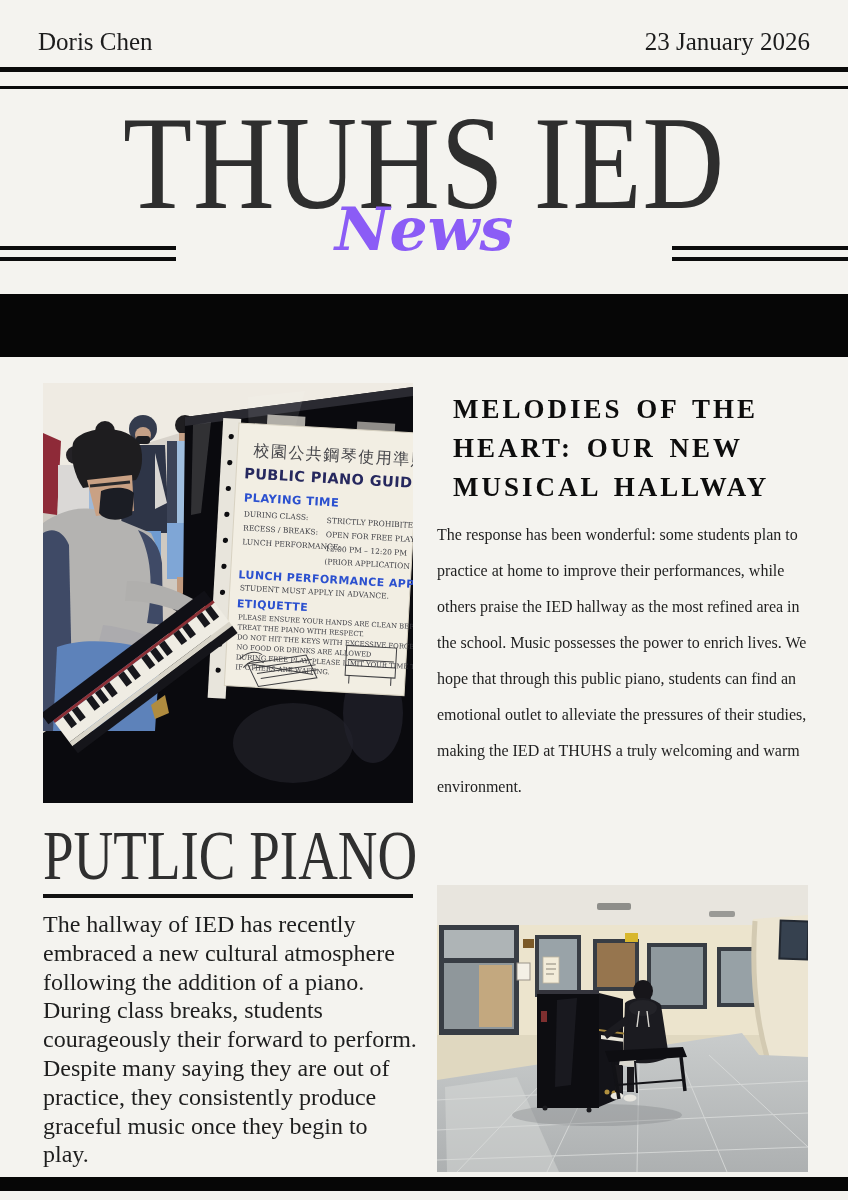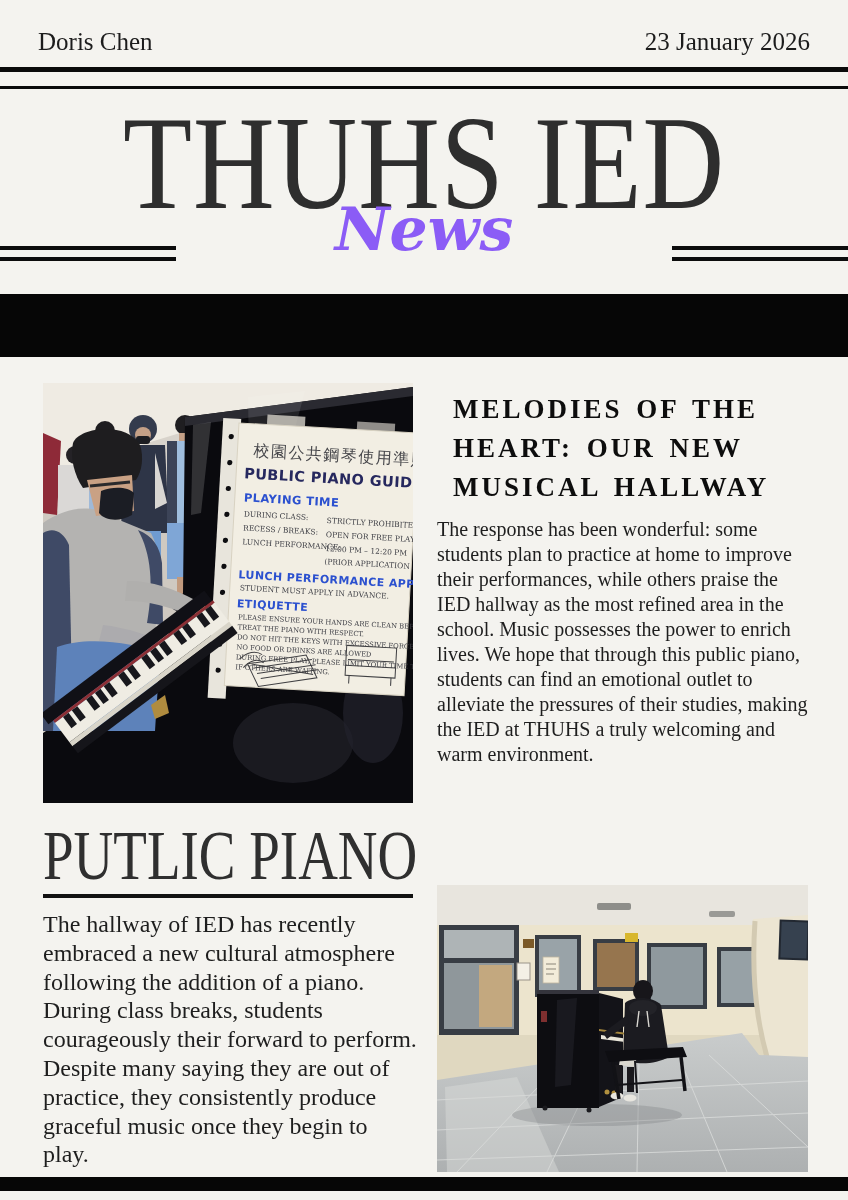--- a/index.html
+++ b/index.html
@@ -31,21 +31,21 @@
 
   
   .photo1{top:383px;left:43px;width:370px;height:420px;}
   .left-head{top:820px;left:43px;width:380px;font-size:55px;line-height:1;color:#2f2f2f;
              letter-spacing:0px;transform:scaleY(1.28);transform-origin:left top;white-space:nowrap;}
   .left-rule{top:894px;left:43px;width:370px;height:4px;background:#111;}
   .left-body{top:910px;left:43px;width:374px;font-size:24px;line-height:28.8px;color:#1e1e1e;}
 
   .right-head{top:390px;left:437px;width:375px;font-size:27px;line-height:39px;font-weight:bold;
               letter-spacing:3px;word-spacing:4px;color:#0d0d0d;margin-left:16px;}
-  .right-body{top:517px;left:437px;width:373px;font-size:20px;line-height:25px;color:#1e1e1e;}
+  .right-body{top:517px;left:437px;width:373px;font-size:16px;line-height:36px;color:#1e1e1e;}
   .photo2{top:885px;left:437px;width:371px;height:287px;}
 
   .footer-bar{top:1177px;left:0;width:848px;height:14px;background:#060606;}
 
   svg text{font-family:"DejaVu Sans",sans-serif;}
   .p-cn{font-family:"DejaVu Sans",sans-serif;fill:#46464a;letter-spacing:1.5px;}
   .p-en{font-weight:bold;fill:#26285e;letter-spacing:.4px;}
   .p-h{font-weight:bold;fill:#2b50cf;letter-spacing:.4px;}
   .p-s{fill:#3a3b42;font-family:"DejaVu Serif",serif;}
 </style>

